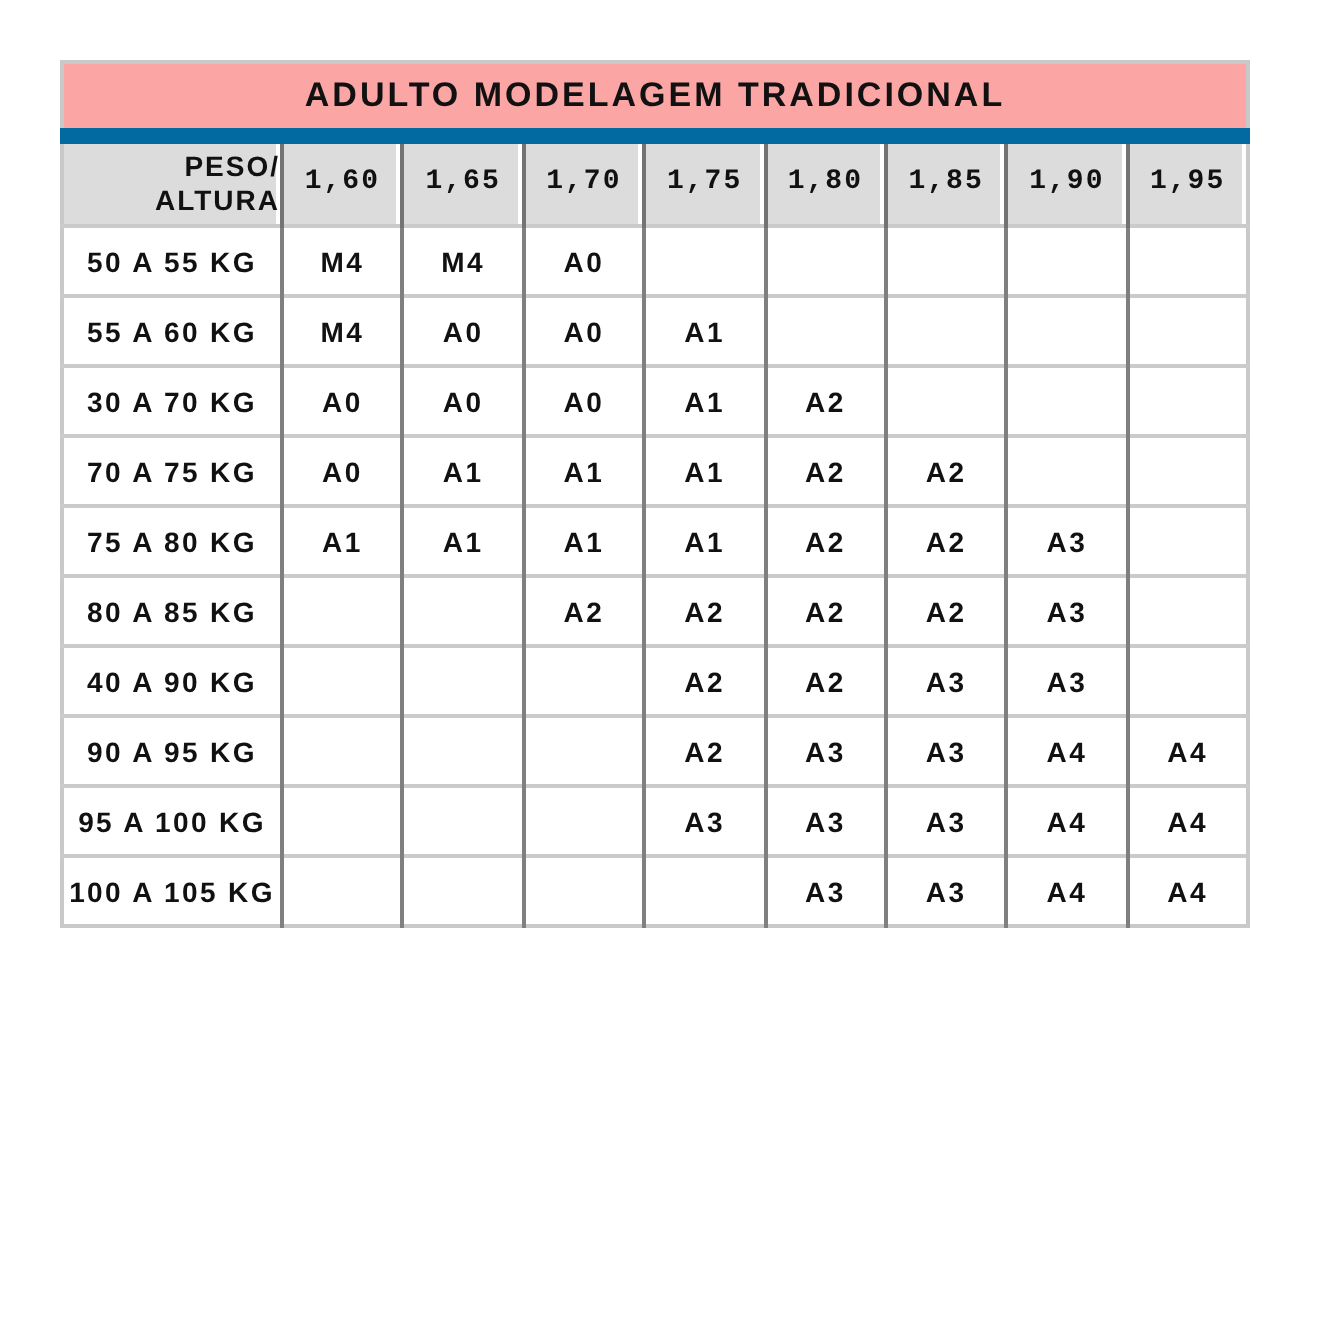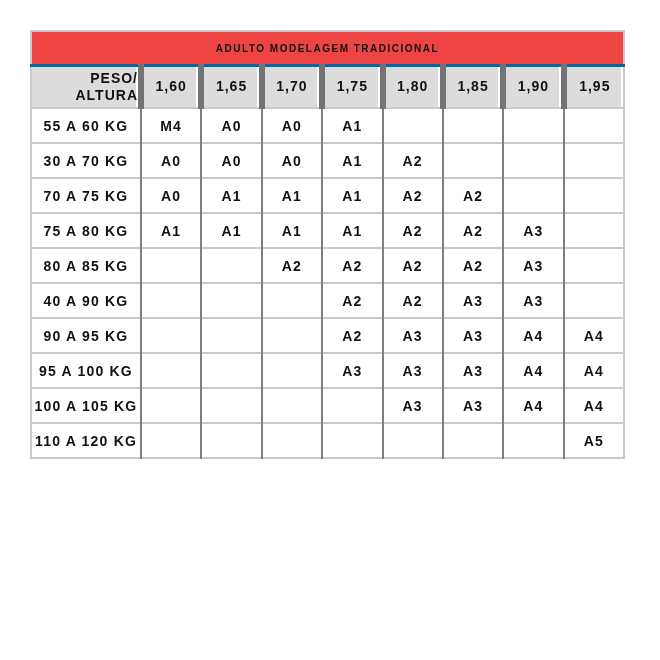--- a/index.html
+++ b/index.html
@@ -29,36 +29,37 @@
     margin: 0;
     padding: 0;
     text-align: center;
     vertical-align: middle;
     color: #111111;
     font-weight: bold;
     overflow: hidden;
     white-space: nowrap;
   }
   .title-cell {
-    background: #ef4444;
+    background: #fca5a5;
     height: 32px;
-    font-size: 10px;
+    font-size: 17px;
     letter-spacing: 1.5px;
-    border-bottom: 3px solid #0369a1;
+    border-bottom: 8px solid #0369a1;
   }
   .corner-cell, .height-cell {
     background: #dcdcdc;
     height: 40px;
     font-size: 14px;
     letter-spacing: 1px;
     line-height: 1.25;
   }
   .height-cell {
-    border-left: 6px solid #737373;
+    border-left: 2px solid #737373;
     box-shadow: inset -2px 0 0 #ffffff;
+    font-family: Liberation Mono, monospace;
   }
   .corner-cell { box-shadow: inset -2px 0 0 #ffffff; text-align: right; }
   .weight-cell, .size-cell {
     height: 33px;
     font-size: 14px;
     letter-spacing: 1.2px;
     border-top: 2px solid #cbcbcb;
     background: #ffffff;
   }
   .size-cell {
@@ -97,20 +98,31 @@
           <th class="height-cell">1,75</th>
           <th class="height-cell">1,80</th>
           <th class="height-cell">1,85</th>
           <th class="height-cell">1,90</th>
           <th class="height-cell">1,95</th>
         </tr>
     </thead>
     <tbody>
 
         <tr>
+          <td class="weight-cell">50 A 55 KG</td>
+          <td class="size-cell">M4</td>
+          <td class="size-cell">M4</td>
+          <td class="size-cell">A0</td>
+          <td class="size-cell"></td>
+          <td class="size-cell"></td>
+          <td class="size-cell"></td>
+          <td class="size-cell"></td>
+          <td class="size-cell"></td>
+        </tr>
+        <tr>
           <td class="weight-cell">55 A 60 KG</td>
           <td class="size-cell">M4</td>
           <td class="size-cell">A0</td>
           <td class="size-cell">A0</td>
           <td class="size-cell">A1</td>
           <td class="size-cell"></td>
           <td class="size-cell"></td>
           <td class="size-cell"></td>
           <td class="size-cell"></td>
         </tr>
@@ -194,27 +206,16 @@
         <tr>
           <td class="weight-cell">100 A 105 KG</td>
           <td class="size-cell"></td>
           <td class="size-cell"></td>
           <td class="size-cell"></td>
           <td class="size-cell"></td>
           <td class="size-cell">A3</td>
           <td class="size-cell">A3</td>
           <td class="size-cell">A4</td>
           <td class="size-cell">A4</td>
-        </tr>
-        <tr>
-          <td class="weight-cell">110 A 120 KG</td>
-          <td class="size-cell"></td>
-          <td class="size-cell"></td>
-          <td class="size-cell"></td>
-          <td class="size-cell"></td>
-          <td class="size-cell"></td>
-          <td class="size-cell"></td>
-          <td class="size-cell"></td>
-          <td class="size-cell">A5</td>
         </tr>
       </tbody>
   </table>
 </div>
 
 </body></html>

